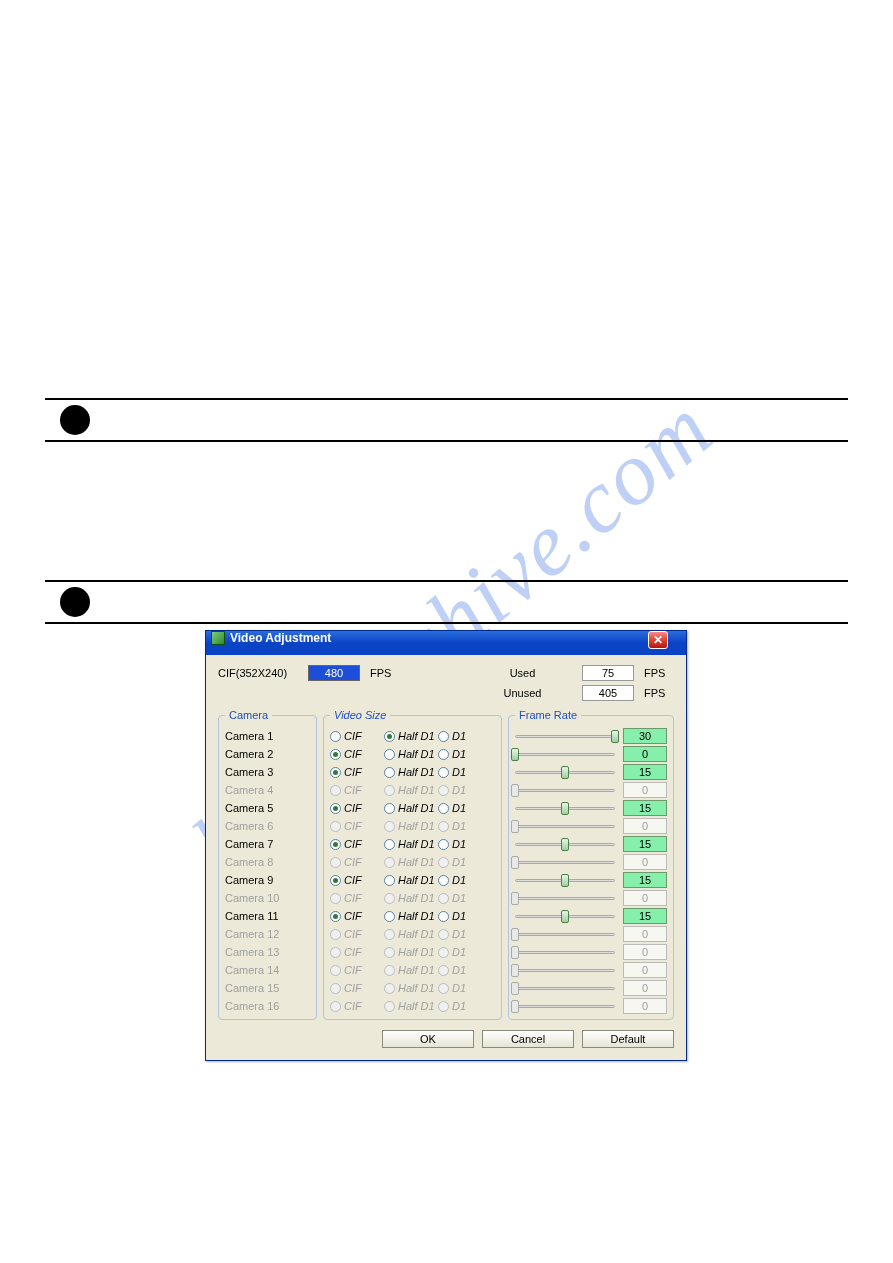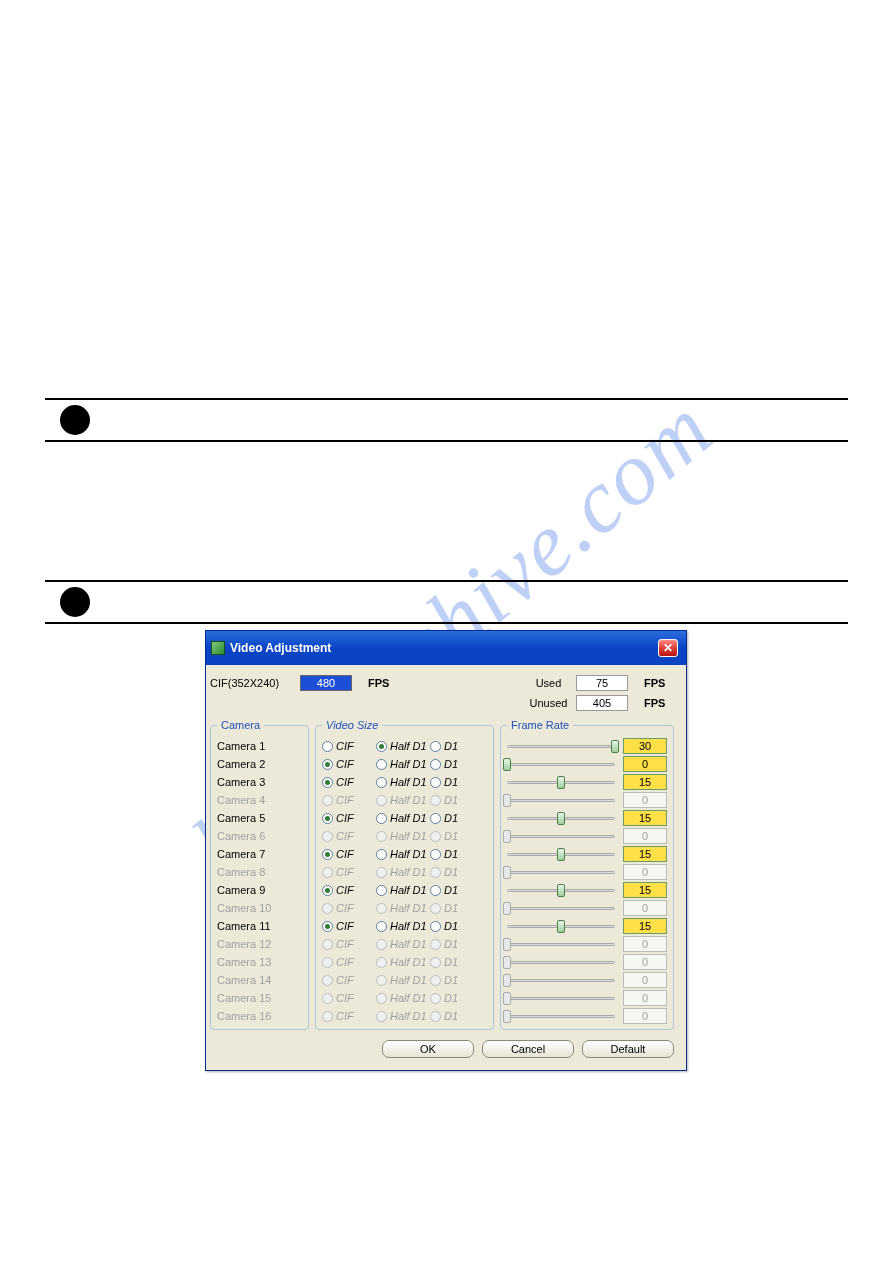--- a/index.html
+++ b/index.html
@@ -57,25 +57,25 @@
   .dialog {
     position: absolute;
     left: 205px;
     top: 630px;
     width: 480px;
     background: #ece9d8;
     border: 1px solid #002a8f;
     box-shadow: 1px 1px 2px rgba(0,0,0,0.3);
   }
   .titlebar {
-    height: 34px;
+    height: 24px;
     background: linear-gradient(to bottom, #2a6ede 0%, #0a44c4 50%, #0a44c4 100%);
     display: flex;
-    align-items: center;
-    padding: 0 8px 0 5px;
+    align-items: flex-start;
+    padding: 0 18px 0 5px;
     color: #fff;
     font-weight: bold;
     position: relative;
   }
   .titlebar .ticon {
     width: 14px;
     height: 14px;
     margin-right: 5px;
     background: linear-gradient(135deg, #7fc97f, #2e8b2e);
     border: 1px solid #155015;
@@ -94,21 +94,21 @@
     display: flex;
     align-items: center;
     justify-content: center;
     color: #fff;
     font-weight: bold;
     font-size: 12px;
     cursor: pointer;
     box-sizing: border-box;
   }
   .dialog-body {
-    padding: 10px 12px 12px 4px;
+    padding: 10px 12px 12px 12px;
   }
   .toprow {
     display: flex;
     align-items: center;
     margin-bottom: 4px;
     font-size: 11px;
   }
   .toprow .lbl { width: 90px; }
   .toprow .valbox {
     width: 50px;
@@ -118,22 +118,23 @@
     padding: 1px 0;
     font-size: 11px;
   }
   .toprow .valbox.sel {
     background: #1d4ed8;
     color: #fff;
     border-color: #666;
   }
   .toprow .valbox.ro {
     border-color: #999;
-  }
-  .toprow .unit { margin-left: 16px; width: 30px; font-weight: bold; }
+    margin-left: 32px;
+  }
+  .toprow .unit { margin-left: 10px; width: 30px; }
   .toprow .spacer { flex: 1; }
   .toprow .mlabel { width: 55px; text-align: center; }
 
   .groups {
     display: flex;
     gap: 6px;
     margin-top: 8px;
   }
   fieldset.grp {
     border: 1px solid #b0c4de;
@@ -227,21 +228,21 @@
     box-sizing: border-box;
   }
   .slider.disabled .thumb {
     background: #e8e8e8;
     border-color: #aaa;
   }
   .fpsbox {
     width: 42px;
     text-align: center;
     border: 1px solid #6a9a6a;
-    background: #fde047;
+    background: #86efac;
     font-size: 11px;
     padding: 1px 0;
   }
   .fpsbox.disabled {
     border-color: #bbb;
     color: #a0a0a0;
     background: #f7f7f2;
   }
 
   .btnbar {
@@ -249,21 +250,21 @@
     justify-content: flex-end;
     gap: 8px;
     margin-top: 10px;
   }
   .btn {
     min-width: 70px;
     padding: 2px 10px;
     font-size: 11px;
     background: linear-gradient(to bottom, #fff, #e7e4d4);
     border: 1px solid #8a8a7a;
-    border-radius: 7px;
+    border-radius: 0;
     cursor: pointer;
     text-align: center;
   }
 </style>
 </head>
 <body>
 
 <div class="page">
 
   <div class="watermark">manualshive.com</div>

